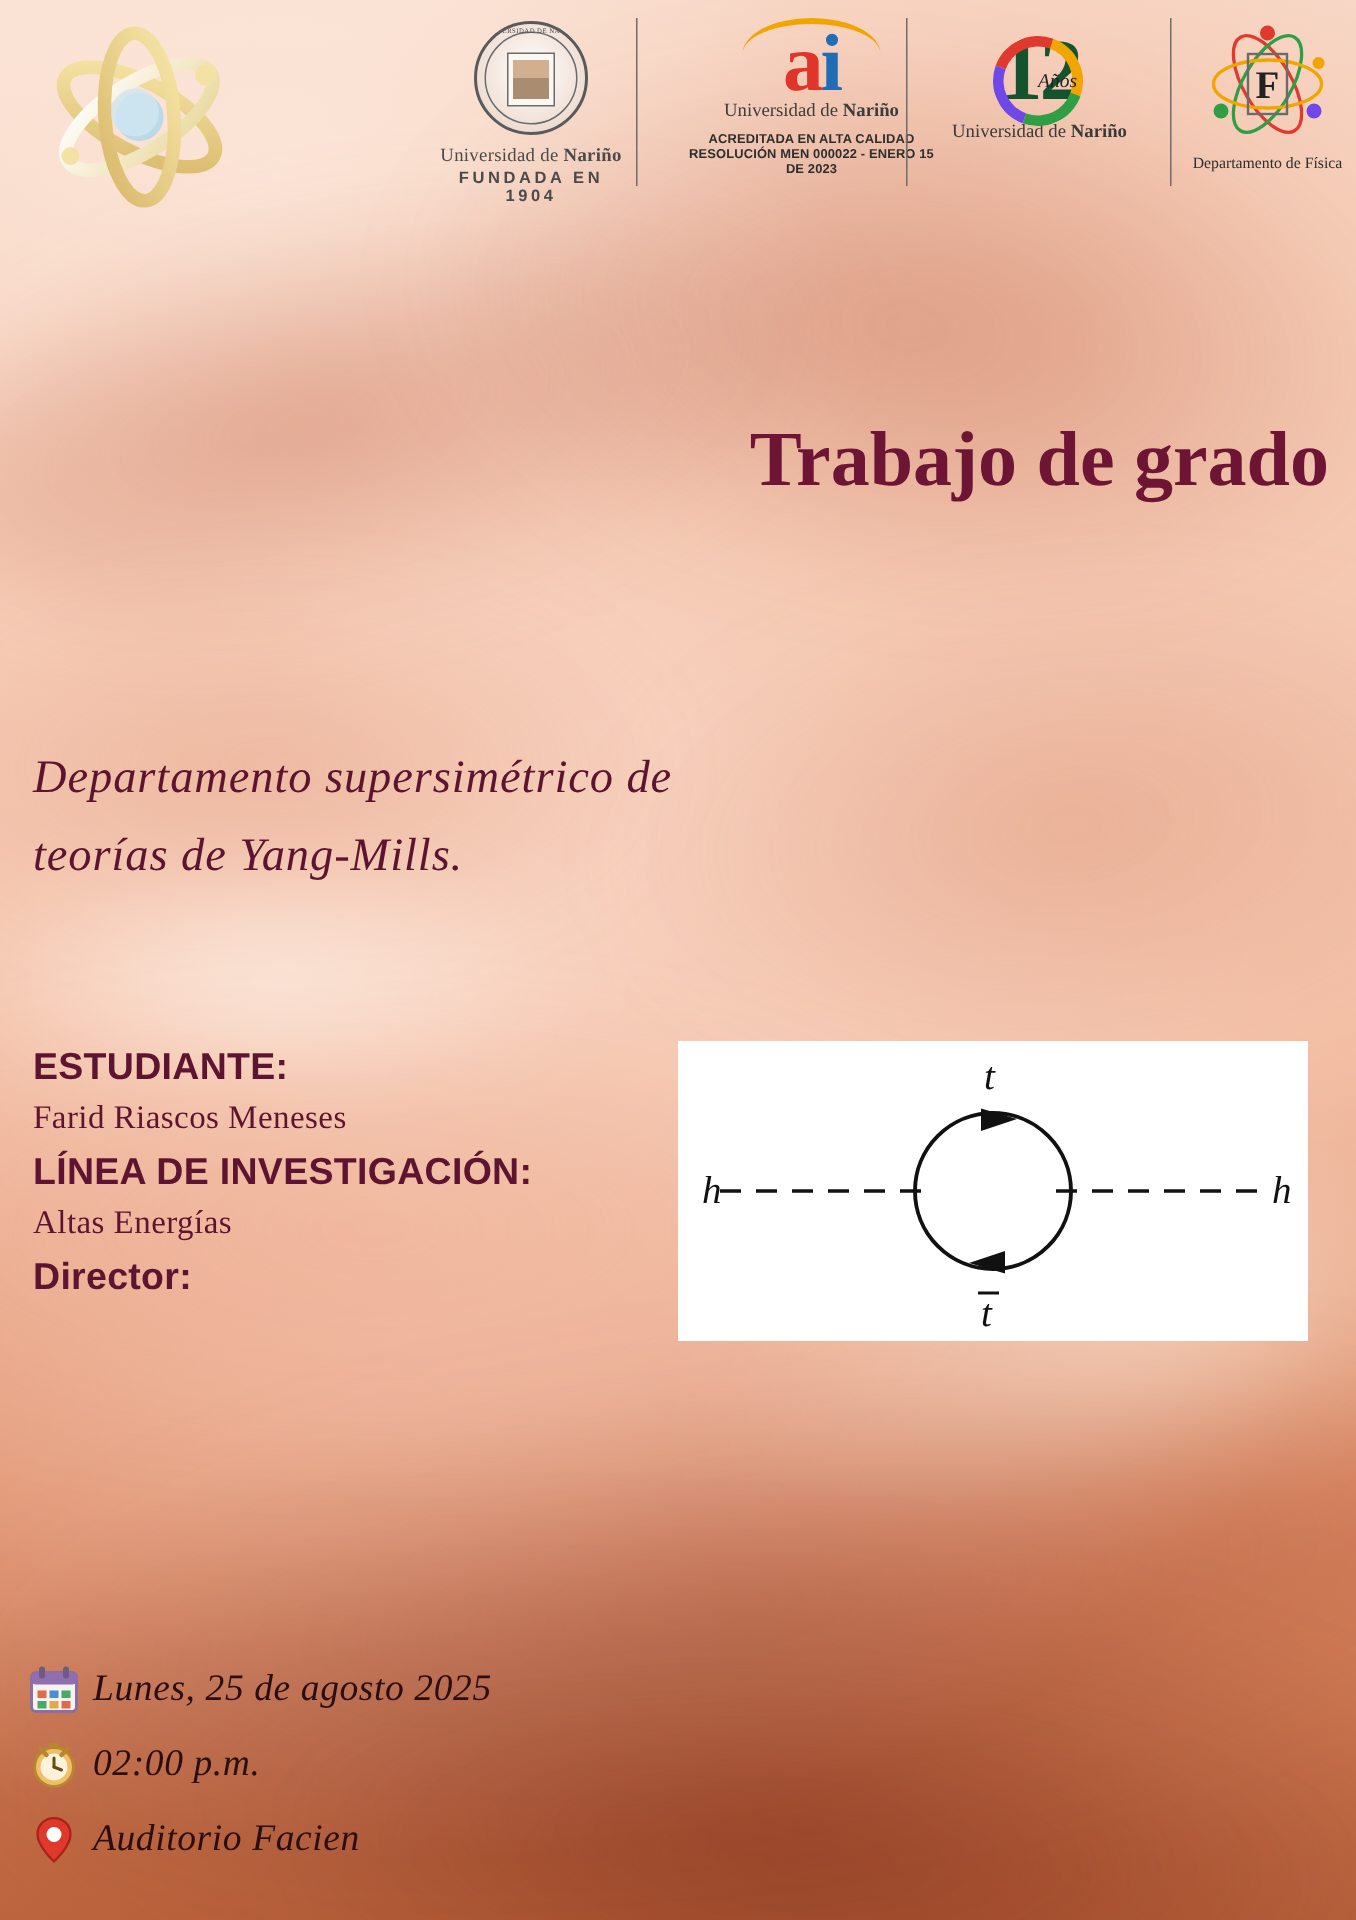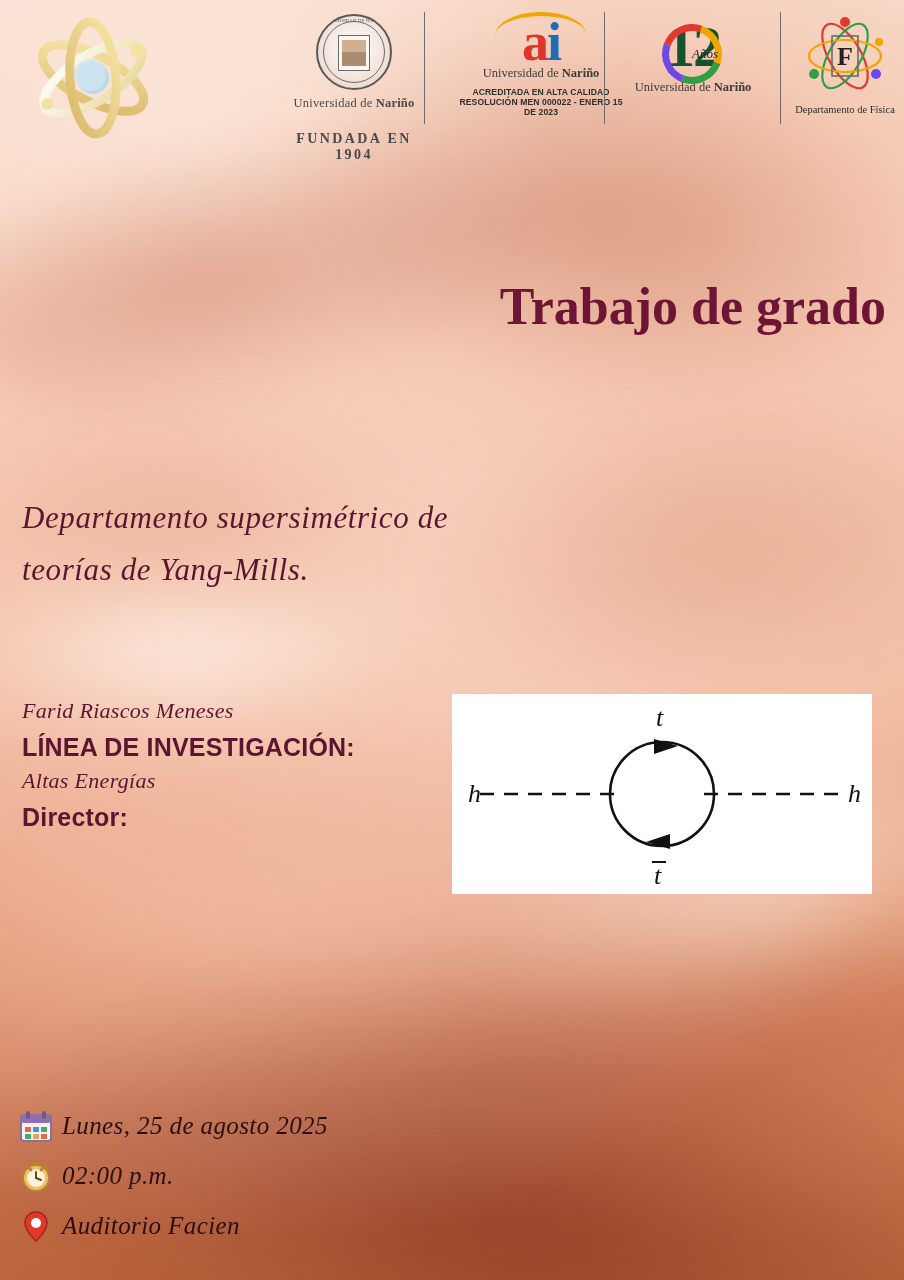--- a/index.html
+++ b/index.html
@@ -96,22 +96,22 @@
   .seal-arc-text {
     position:absolute; left:0; top:2px; width:100%; text-align:center;
     font-size:4.5px; letter-spacing:.3px; color:#4a4a4a; font-family:"Liberation Serif", serif;
   }
   .seal-caption1 {
     margin-top: 6px; font-size: 12.5px; color: #4a4a4a; letter-spacing: .2px;
     font-family: "Liberation Serif", serif;
   }
   .seal-caption1 b { font-weight: 700; }
   .seal-caption2 {
-    font-size: 14px; color: #4a4a4a; letter-spacing: 2.4px; font-weight: 700;
-    font-family: Liberation Serif, serif; margin-top: 20px;
+    font-size: 11px; color: #4a4a4a; letter-spacing: 2.4px; font-weight: 700;
+    font-family: Liberation Sans, sans-serif; margin-top: 2px;
   }
 
   .vline { position: absolute; top: 12px; width: 1px; height: 112px; background: #6d6d6d; }
 
   .ai-logo { position: absolute; left: 457px; top: 16px; width: 168px; text-align: center; }
   .ai-mark {
     font-family: "Liberation Serif", serif;
     font-size: 54px; line-height: 52px; font-weight: 700; letter-spacing: -2px;
     color: #e0352b;
     position: relative; display: inline-block;
@@ -173,21 +173,21 @@
   }
 
   
   .info { position: absolute; left: 22px; top: 694px; width: 420px; color: #5c1430; }
   .info .lbl {
     font-family: "Liberation Sans", sans-serif;
     font-weight: 700; font-size: 25px; line-height: 34px; letter-spacing: .2px;
   }
   .info .val {
     font-family: "Liberation Serif", serif;
-    font-style: italic; font-size: 22px; line-height: 34px; letter-spacing: .3px;
+    font-size: 22px; line-height: 34px; letter-spacing: .3px;
     margin-bottom: 2px;
   }
 
   
   .diagram {
     position: absolute; left: 452px; top: 694px; width: 420px; height: 200px;
     background: #ffffff;
   }
 
   
@@ -302,20 +302,21 @@
   </div>
 
   <div class="title-sub">Trabajo de grado</div>
 
   <div class="thesis">
     <div>Departamento supersimétrico de</div>
     <div>teorías de Yang-Mills.</div>
   </div>
 
   <div class="info">
+    <div class="lbl">ESTUDIANTE:</div>
     <div class="val">Farid Riascos Meneses</div>
     <div class="lbl">LÍNEA DE INVESTIGACIÓN:</div>
     <div class="val">Altas Energías</div>
     <div class="lbl">Director:</div>
   </div>
 
   <div class="diagram">
     <svg viewBox="0 0 420 200" width="420" height="200">
 
       <line x1="28" y1="100" x2="168" y2="100" stroke="#111" stroke-width="2.4" stroke-dasharray="14 10"></line>

